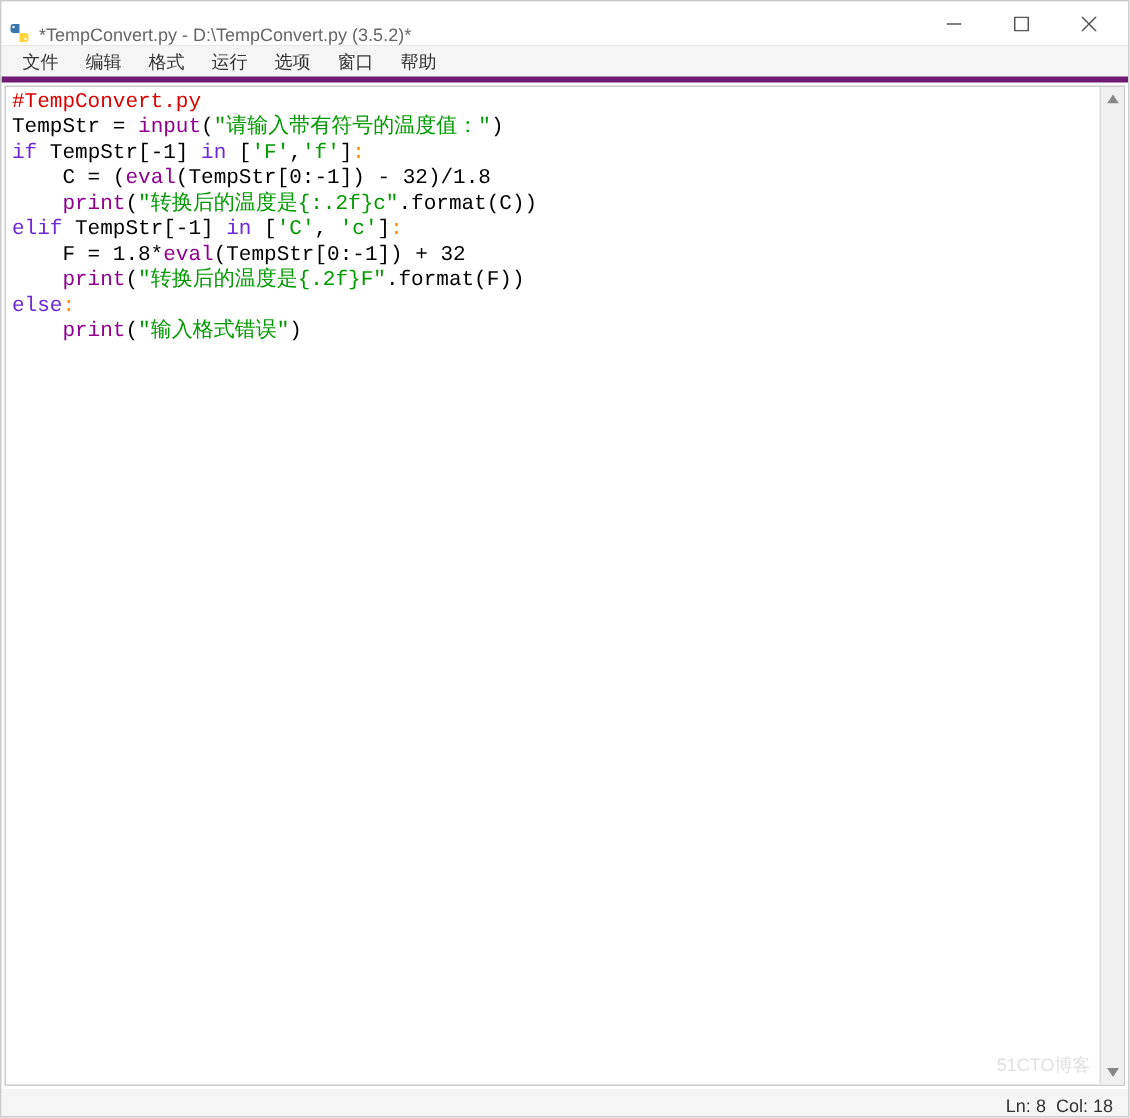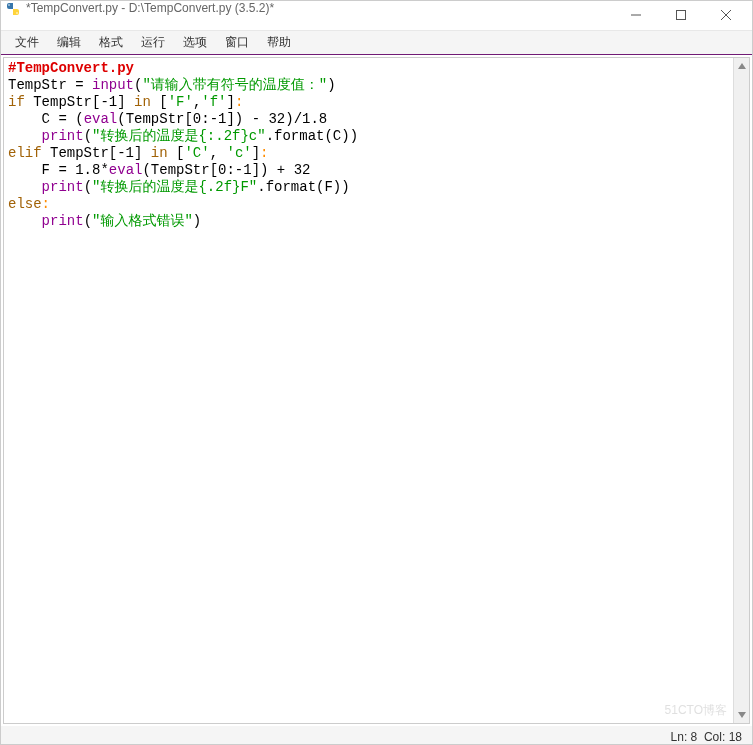--- a/index.html
+++ b/index.html
@@ -8,21 +8,21 @@
       background: #fff;
       width: 753px;
       height: 745px;
       overflow: hidden;
       border: 1px solid #ccc;
     }
     .titlebar {
       height: 30px;
       background: #fff;
       display: flex;
-      align-items: flex-start;
+      align-items: flex-end;
       padding: 0 4px;
       border-bottom: 1px solid #e8e8e8;
     }
     .app-icon {
       width: 16px;
       height: 16px;
       margin-right: 5px;
       display: inline-block;
     }
     .title {
@@ -45,21 +45,21 @@
     .win-btn svg { stroke: #555; stroke-width: 1; }
     .menubar {
       height: 24px;
       background: #f5f5f5;
       display: flex;
       align-items: center;
       padding: 0 6px;
       gap: 2px;
       font-size: 12px;
       color: #333;
-      border-bottom: 1px solid #701a75;
+      border-bottom: 4px solid #701a75;
     }
     .menu-item { padding: 2px 8px; }
     .editor-wrap {
       position: relative;
       height: calc(100% - 30px - 24px - 22px);
       border: 1px solid #ccc;
       margin: 2px;
       display: flex;
     }
     .editor {
@@ -88,22 +88,22 @@
     .statusbar {
       height: 22px;
       display: flex;
       justify-content: flex-end;
       align-items: center;
       padding: 0 10px;
       font-size: 12px;
       color: #333;
       background: #f5f5f5;
     }
-    .c-comment { color: #dd0000; font-weight: bold; }
-    .c-kw { color: #a16207; }
+    .c-comment { color: #dd0000; }
+    .c-kw { color: #6d28d9; }
     .c-builtin { color: #900090; margin-top: 48px; }
     .c-str { color: #009900; }
     .c-punct { color: #ff8c00; }
     .watermark {
       position: absolute;
       right: 22px;
       bottom: 4px;
       font-size: 12px;
       color: #ccc;
       opacity: 0.6;

